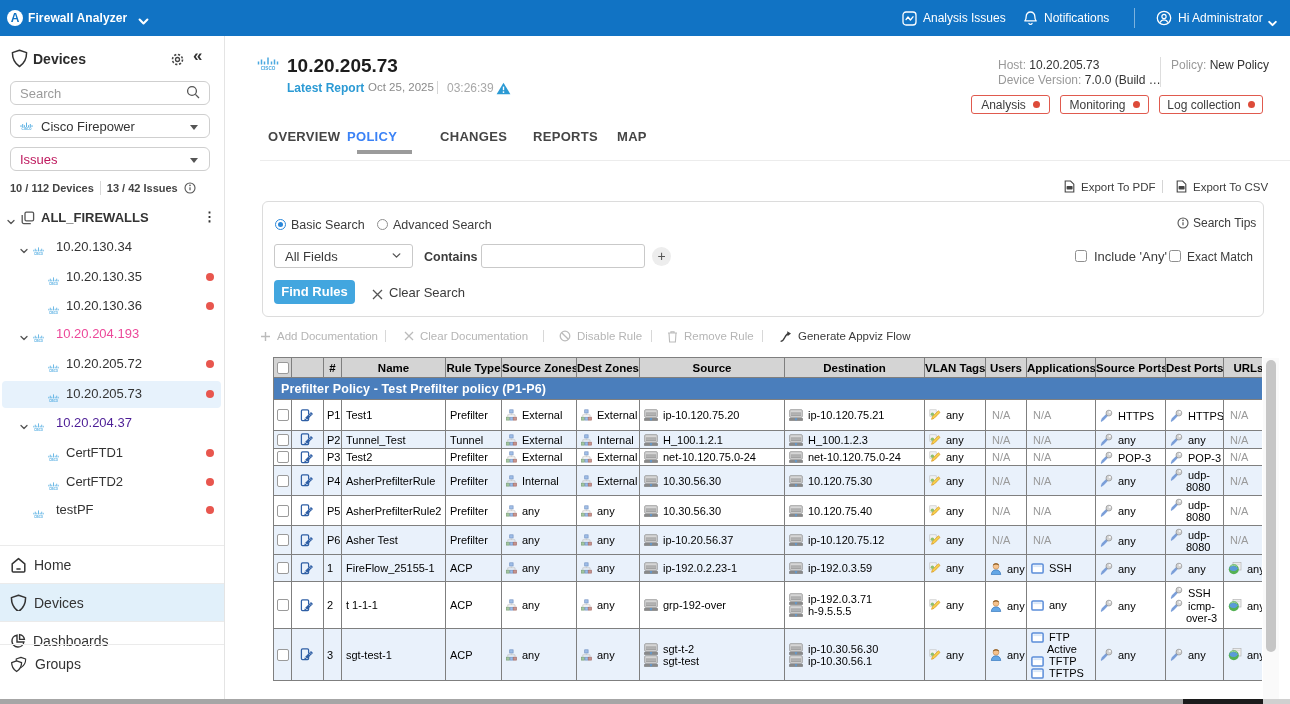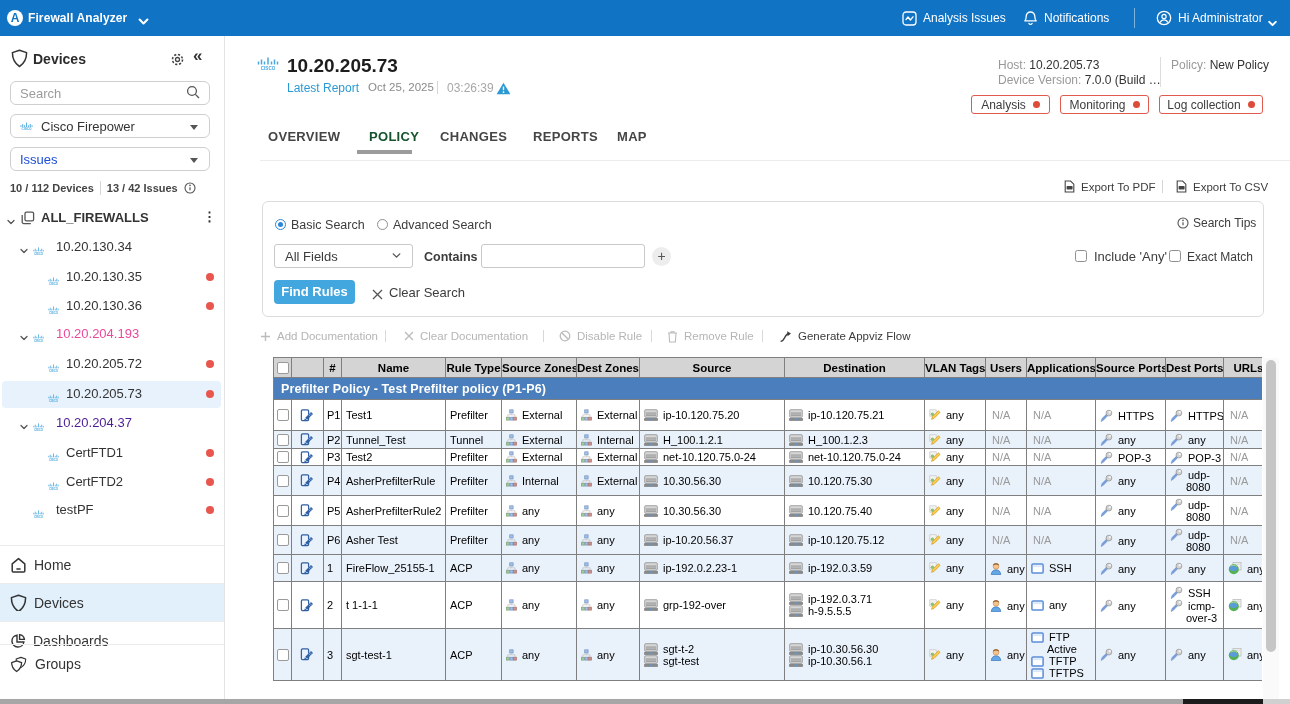--- a/index.html
+++ b/index.html
@@ -8,21 +8,21 @@
 #topbar .logo{position:absolute;left:7px;top:10px;width:16px;height:16px;border-radius:50%;background:#fff;}
 #topbar .logo span{position:absolute;left:0;top:0;width:16px;height:16px;color:#1173c4;font-weight:bold;font-size:12px;line-height:16px;text-align:center;}
 #topbar .brand{position:absolute;left:28px;top:11px;color:#fff;font-size:12px;font-weight:bold;letter-spacing:.1px;}
 .tb-item{position:absolute;top:0;height:36px;display:flex;align-items:center;color:#fff;font-size:12px;gap:6px;}
 
 #sidebar{position:absolute;left:0;top:36px;width:225px;height:663px;background:#fff;border-right:1px solid #e4e4e4;}
 .sb-input{position:absolute;left:10px;width:200px;height:24px;border:1px solid #cfcfcf;border-radius:6px;background:#fff;font-size:13px;color:#333;display:flex;align-items:center;padding:0 9px;}
 .ph{color:#9b9b9b;}
 .caret{width:0;height:0;border-left:4.5px solid transparent;border-right:4.5px solid transparent;border-top:5.5px solid #555;position:absolute;right:11px;top:9.5px;}
 .nav-row{position:absolute;left:0;width:224px;height:38px;border-top:1px solid #ebebeb;display:flex;align-items:center;font-size:14px;color:#333;gap:7px;padding-left:10px;}
-.link{color:#2b9ad4;font-weight:normal;}
+.link{color:#2b9ad4;font-weight:bold;}
 .tab{position:absolute;top:129px;font-size:13px;color:#454545;font-weight:bold;letter-spacing:.3px;}
 .btnred{position:absolute;top:95px;height:19px;border:1px solid #e05a4e;border-radius:3px;background:#fff;font-size:12px;color:#3c3c3c;display:flex;align-items:center;justify-content:center;gap:7px;}
 .btnred i{width:7px;height:7px;border-radius:50%;background:#dd4b39;display:inline-block;}
 .tool{position:absolute;top:329px;font-size:11.5px;color:#b5b5b5;display:flex;align-items:center;gap:6px;height:14px;}
 
 #tblwrap{position:absolute;left:273px;top:357px;width:989px;height:342px;overflow:hidden;}
 table{border-collapse:collapse;table-layout:fixed;width:1000px;font-size:11px;font-family:"Liberation Sans",sans-serif;}
 td,th{border:1px solid #7f7f7f;overflow:hidden;white-space:nowrap;padding:0 0 0 4px;vertical-align:middle;text-align:left;color:#000;}
 th{background:#d4d4d4;font-weight:bold;text-align:center;padding:0;font-size:11.5px;color:#000;}
 tr.grp td{background:#4a7ebc;color:#fff;font-weight:bold;font-size:12.5px;padding-left:7px;letter-spacing:.1px;}
@@ -90,21 +90,21 @@
       <span class="caret"></span>
     </div>
 <div class="sb-input" style="top:45px">
       <span class="ph">Search</span>
       <span style="margin-left:auto"><svg width="14" height="14" viewBox="0 0 14 14">
           <circle cx="6" cy="6" r="4.4" fill="none" stroke="#555" stroke-width="1.3"></circle>
           <path d="M9.4 9.4 13 13" stroke="#555" stroke-width="1.3"></path>
         </svg></span>
     </div>
 <div class="sb-input" style="top:111px">
-      <span class="ph" style="color:#1d4ed8">Issues</span>
+      <span class="ph" style="color:#be185d">Issues</span>
       <span class="caret"></span>
     </div>
 <div class="abs" style="left:10px;top:145px;font-size:11px;color:#444;font-weight:bold;display:flex;align-items:center;gap:6px">10 / 112 Devices<span style="width:1px;height:14px;background:#d8d8d8"></span>13 / 42 Issues <svg width="12" height="12" viewBox="0 0 12 12">
         <circle cx="6" cy="6" r="5" fill="none" stroke="#555" stroke-width="1.1"></circle>
         <path d="M6 5.2v3" stroke="#555" stroke-width="1.2"></path>
         <circle cx="6" cy="3.4" r=".8" fill="#555"></circle>
       </svg></div>
 </div>
 <div class="abs" style="left:6px;top:213px"><svg width="10" height="10" viewBox="0 0 10 10">
       <path d="M2 3.5 5 6.5 8 3.5" fill="none" stroke="#555" stroke-width="1.3" stroke-linecap="round" stroke-linejoin="round"></path>
@@ -246,21 +246,21 @@
       <circle cx="7.5" cy="10.1" r=".9" fill="#fff"></circle>
     </svg></div>
 <div class="abs" style="left:998px;top:58px;font-size:12px;color:#999">Host: <span style="color:#333">10.20.205.73</span></div>
 <div class="abs" style="left:998px;top:73px;font-size:12px;color:#999">Device Version: <span style="color:#333">7.0.0 (Build …</span></div>
 <div class="abs" style="left:1160px;top:57px;width:1px;height:30px;background:#ddd"></div>
 <div class="abs" style="left:1171px;top:58px;font-size:12px;color:#999">Policy: <span style="color:#333">New Policy</span></div>
 <div class="btnred" style="left:971px;width:79px">Analysis<i></i></div>
 <div class="btnred" style="left:1060px;width:89px">Monitoring<i></i></div>
 <div class="btnred" style="left:1159px;width:104px">Log collection<i></i></div>
 <div class="tab" style="left:268px">OVERVIEW</div>
-<div class="tab" style="left:369px;color:#14532d">POLICY</div>
+<div class="tab" style="left:347px;color:#3b82f6">POLICY</div>
 <div class="tab" style="left:440px">CHANGES</div>
 <div class="tab" style="left:533px">REPORTS</div>
 <div class="tab" style="left:617px">MAP</div>
 <div class="abs" style="left:357px;top:150px;width:55px;height:4px;background:#9b9b9b"></div>
 <div class="abs" style="left:260px;top:160px;width:1030px;height:1px;background:#ececec"></div>
 <div class="abs" style="left:1064px;top:180px;font-size:11.5px;color:#3c3c3c;display:flex;align-items:center;gap:6px">
     <svg width="11" height="13" viewBox="0 0 11 13">
       <path d="M1.2 1h5.4l3.2 3.2v7.8H1.2z" fill="none" stroke="#444" stroke-width="1.1"></path>
       <rect x="2.6" y="6" width="6" height="3.4" rx=".7" fill="#444"></rect>
     </svg>

